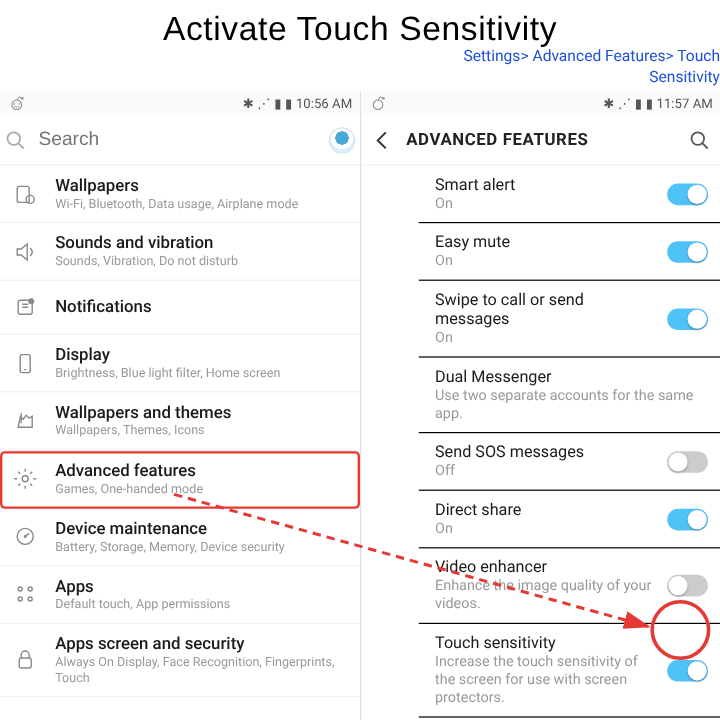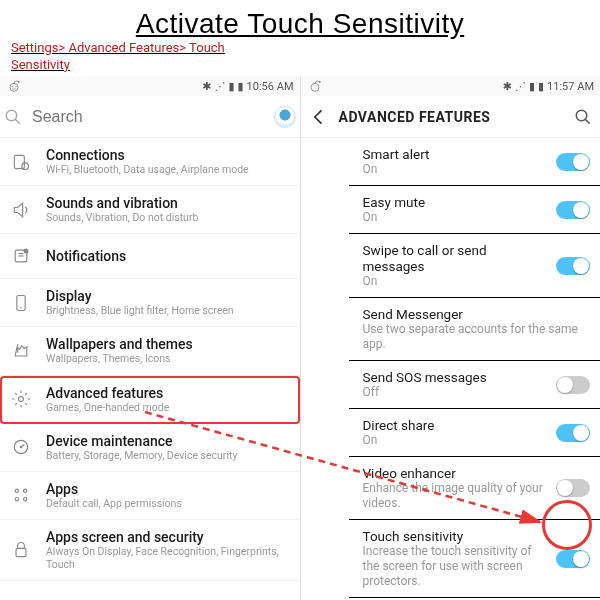--- a/index.html
+++ b/index.html
@@ -1,19 +1,19 @@
 <!DOCTYPE html>
 <html><head>
 <meta charset="utf-8">
 <style>
   * { box-sizing: border-box; margin: 0; padding: 0; }
   body { font-family: -apple-system, Roboto, "Segoe UI", Arial, sans-serif; background: #fff; width: 600px; height: 600px; overflow: hidden; position: relative; }
-  .header { text-align: center; padding: 8px 11px 4px; text-decoration: underline; }
+  .header { text-align: center; padding: 8px 0 4px; }
   .header h1 { font-weight: 400; font-size: 28px; color: #000; font-family: "Century Gothic", "Avant Garde", sans-serif; letter-spacing: 0.5px; }
-  .breadcrumb { color: #b91c1c; font-size: 13px; text-align: left; line-height: 1.3; }
+  .breadcrumb { color: #1d4ed8; font-size: 13px; text-align: right; line-height: 1.3; }
   .phones { display: flex; position: absolute; top: 76px; left: 0; right: 0; bottom: 0; }
   .phone { flex: 1; background: #fff; display: flex; flex-direction: column; overflow: hidden; }
   .phone + .phone { border-left: 1px solid #e0e0e0; }
   .statusbar { display: flex; justify-content: space-between; align-items: center; height: 20px; padding: 0 6px; font-size: 11px; color: #555; background: #fafafa; }
   .statusbar .right { display: flex; align-items: center; gap: 3px; }
   .reddit-icon { width: 16px; height: 16px; display: inline-block; }
   .searchbar { display: flex; align-items: center; height: 42px; padding: 0 4px; gap: 10px; border-bottom: 1px solid #eee; }
   .searchbar .mag { width: 18px; height: 18px; color: #aaa; }
   .searchbar input { flex: 1; border: none; font-size: 16px; color: #666; outline: none; background: transparent; }
   .avatar { width: 22px; height: 22px; border-radius: 50%; background: radial-gradient(circle at 50% 40%, #4aa8d8 35%, #fff 36% 60%, #dcefff 61%); border: 1px solid #cfe4f2; }
@@ -85,21 +85,21 @@
     </div>
     <div class="list">
       <div class="row">
         <span class="icon">
             <svg viewBox="0 0 24 24">
               <rect x="4" y="4" width="12" height="16" rx="2"></rect>
               <circle cx="17" cy="17" r="4"></circle>
             </svg>
           </span>
         <div class="txt">
-            <div class="title">Connections</div>
+            <div class="title">Wallpapers</div>
             <div class="sub">Wi-Fi, Bluetooth, Data usage, Airplane mode</div>
           </div>
       </div>
       <div class="row">
         <span class="icon">
             <svg viewBox="0 0 24 24">
               <path d="M4 9v6h4l6 5V4l-6 5H4z"></path>
               <path d="M17 8q4 4 0 8"></path>
             </svg>
           </span>
@@ -174,21 +174,21 @@
         <span class="icon">
             <svg viewBox="0 0 24 24">
               <circle cx="7" cy="7" r="2"></circle>
               <circle cx="17" cy="7" r="2"></circle>
               <circle cx="7" cy="17" r="2"></circle>
               <circle cx="17" cy="17" r="2"></circle>
             </svg>
           </span>
         <div class="txt">
             <div class="title">Apps</div>
-            <div class="sub">Default call, App permissions</div>
+            <div class="sub">Default touch, App permissions</div>
           </div>
       </div>
       <div class="row">
         <span class="icon">
             <svg viewBox="0 0 24 24">
               <rect x="6" y="10" width="12" height="10" rx="2"></rect>
               <path d="M8 10V7a4 4 0 018 0v3"></path>
             </svg>
           </span>
         <div class="txt">
@@ -249,21 +249,21 @@
         <div class="txt">
             <div class="title">Swipe to call or send messages</div>
             <div class="sub">On</div>
           </div>
         <div class="toggle on">
             <div class="knob"></div>
           </div>
       </div>
       <div class="row2">
         <div class="txt">
-            <div class="title">Send Messenger</div>
+            <div class="title">Dual Messenger</div>
             <div class="sub">Use two separate accounts for the same app.</div>
           </div>
       </div>
       <div class="row2">
         <div class="txt">
             <div class="title">Send SOS messages</div>
             <div class="sub">Off</div>
           </div>
         <div class="toggle off">
             <div class="knob"></div>

